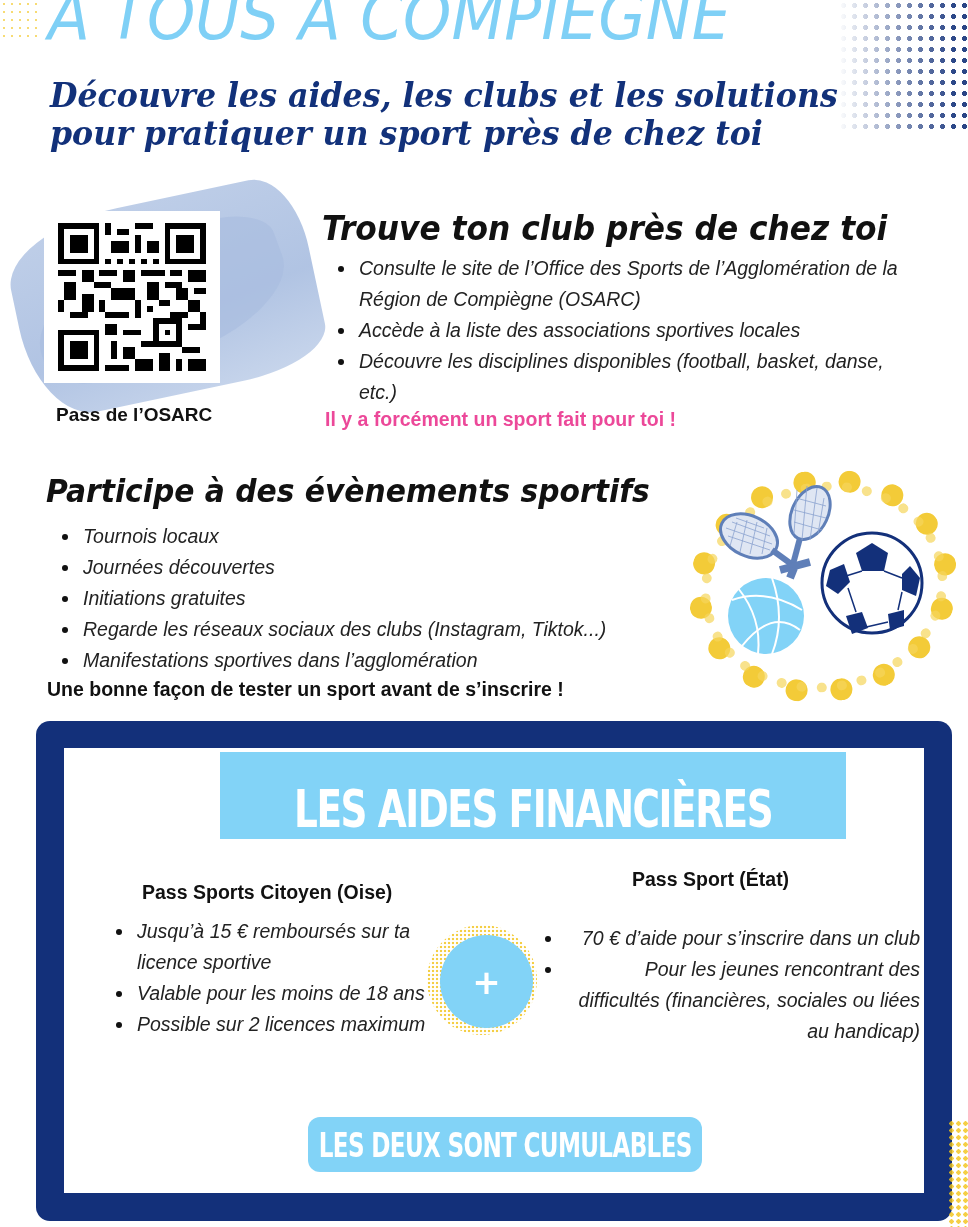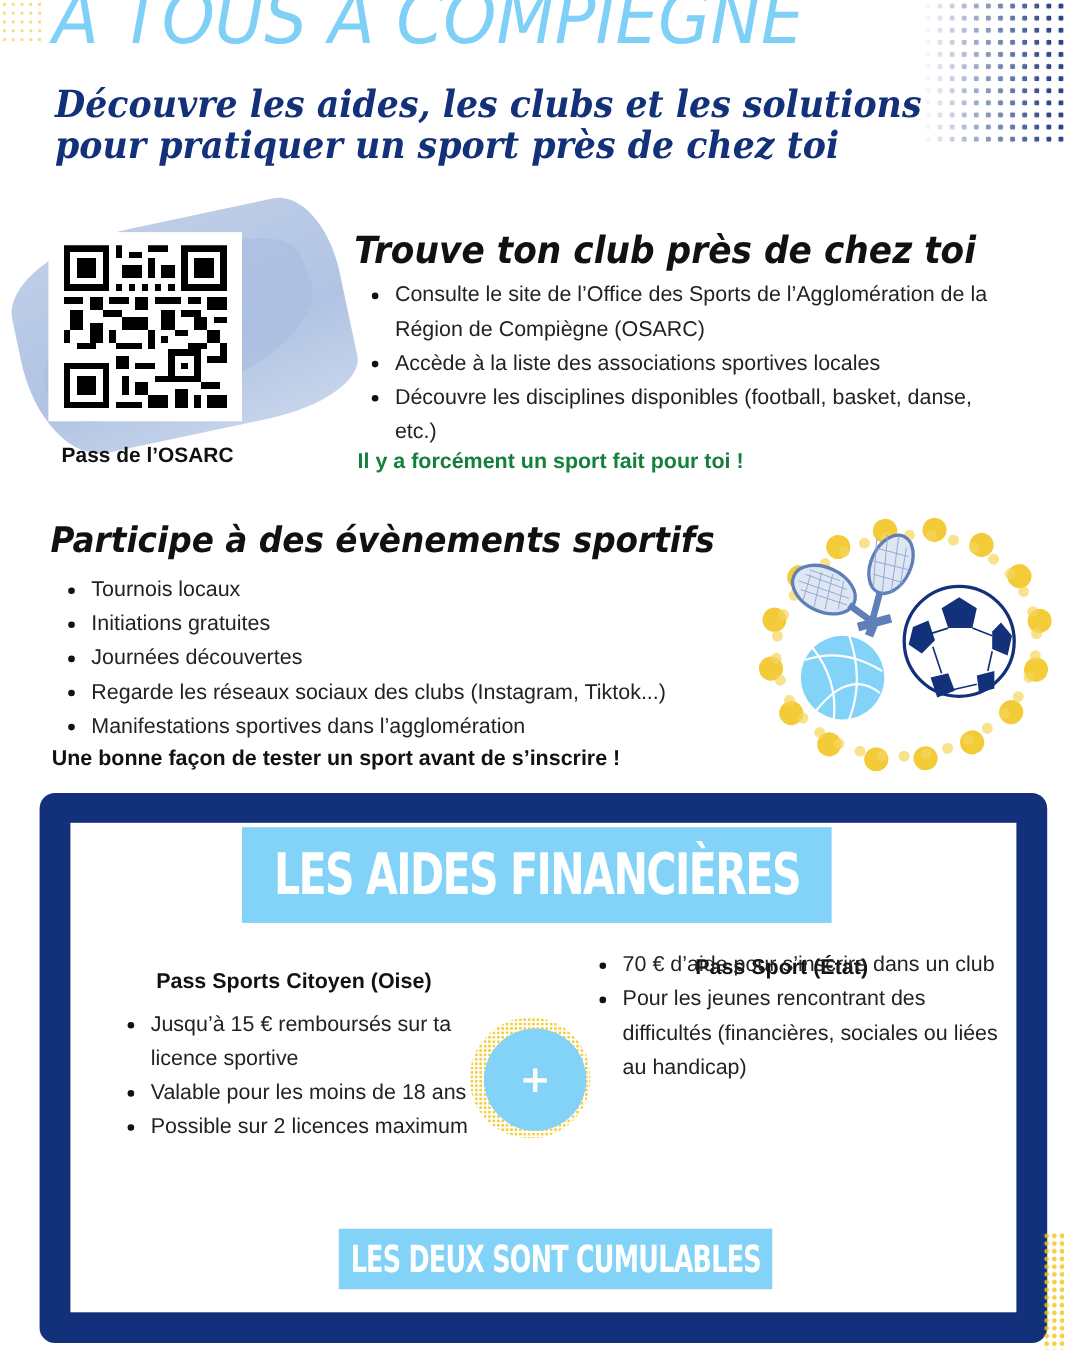--- a/index.html
+++ b/index.html
@@ -56,34 +56,34 @@
     position: absolute; left: 56px; top: 404px;
     font-family: "Liberation Sans", sans-serif; font-weight: bold; font-size: 19px; color: #111;
   }
 
   .section-title {
     font-family: "DejaVu Sans", sans-serif; font-style: italic; font-weight: bold;
     color: #111; white-space: nowrap;
   }
   .club-title { position: absolute; left: 322px; top: 208px; font-size: 34px; transform: scaleX(0.92); transform-origin: left top; }
 
-  ul.bullets { list-style: none; }
+  ul.bullets { list-style: none; font-style: italic; }
   ul.bullets li {
     position: relative; padding-left: 26px;
     font-family: "Liberation Sans", sans-serif; font-size: 19.5px; line-height: 31px; color: #222;
   }
   ul.bullets li::before {
     content: ""; position: absolute; left: 5px; top: 13px; width: 6px; height: 6px;
     border-radius: 50%; background: #111;
   }
   .club-list { position: absolute; left: 333px; top: 253px; width: 580px; }
   .club-list li { line-height: 30.5px; }
   .club-tagline {
     position: absolute; left: 325px; top: 408px;
-    font-family: "Liberation Sans", sans-serif; font-weight: bold; font-size: 19.5px; color: #15803d; text-align: right;
+    font-family: "Liberation Sans", sans-serif; font-weight: bold; font-size: 19.5px; color: #ec4899; text-align: right;
   }
 
   
   .events-title { position: absolute; left: 46px; top: 472px; font-size: 32px; transform: scaleX(0.93); transform-origin: left top; }
   .events-list { position: absolute; left: 57px; top: 521px; width: 660px; }
   .events-list li { line-height: 31.5px; font-size: 19px; }
   .events-tagline {
     position: absolute; left: 47px; top: 678px;
     font-family: "Liberation Sans", sans-serif; font-weight: bold; font-size: 19.5px; color: #111; text-align: right;
   }
@@ -107,54 +107,54 @@
   
   .aid-panel {
     position: absolute; left: 36px; top: 721px; width: 916px; height: 500px;
     background: #13307a; border-radius: 14px;
   }
   .aid-inner {
     position: absolute; left: 64px; top: 748px; width: 860px; height: 445px;
     background: #ffffff;
   }
   .aid-title-box {
-    position: absolute; left: 220px; top: 752px; width: 536px; height: 87px;
+    position: absolute; left: 220px; top: 752px; width: 626px; height: 87px;
     background: #82d3f7;
-    display: flex; align-items: center; justify-content: center;
+    display: flex; align-items: flex-end; justify-content: center;
   }
   .aid-title {
     font-family: "DejaVu Sans", sans-serif; font-weight: bold; font-size: 52px; color: #ffffff;
     letter-spacing: -2px; transform: scaleX(0.72); white-space: nowrap;
   }
 
   .pass-heading {
     position: absolute; font-family: "Liberation Sans", sans-serif; font-weight: bold;
     font-size: 19.5px; color: #111; white-space: nowrap;
   }
   .pass1-heading { left: 142px; top: 881px; }
   .pass2-heading { left: 632px; top: 868px; }
   .pass1-list { position: absolute; left: 111px; top: 916px; width: 330px; }
-  .pass2-list { position: absolute; left: 540px; top: 862px; width: 380px; }
+  .pass2-list { position: absolute; left: 540px; top: 923px; width: 380px; text-align: right; }
   .pass1-list li, .pass2-list li { line-height: 29px; font-size: 19.5px; }
 
   .plus-halo {
     position: absolute; left: 427px; top: 925px; width: 110px; height: 110px; border-radius: 50%;
     background-image: radial-gradient(circle, #f2c316 1.3px, transparent 1.6px);
     background-size: 4px 4px;
     opacity: 0.8;
   }
   .plus-circle {
     position: absolute; left: 440px; top: 935px; width: 93px; height: 93px; border-radius: 50%;
     background: #82d3f7; display: flex; align-items: center; justify-content: center;
   }
   .plus-glyph { color: #fff; font-family: "DejaVu Sans", sans-serif; font-size: 34px; font-weight: bold; line-height: 1; }
 
   .cumul-box {
     position: absolute; left: 308px; top: 1117px; width: 394px; height: 55px;
-    background: #82d3f7; display: flex; align-items: center; justify-content: center;
+    background: #82d3f7; display: flex; align-items: center; justify-content: center; border-radius: 12px;
   }
   .cumul-text {
     font-family: "DejaVu Sans", sans-serif; font-weight: bold; font-size: 34px; color: #ffffff;
     letter-spacing: -1px; transform: scaleX(0.68); white-space: nowrap;
   }
 
   .dots-bottom-right {
     position: absolute; right: 0; top: 1120px; width: 20px; height: 107px;
     background-image: radial-gradient(circle, #f2c316 2px, transparent 2.4px);
     background-size: 7px 7px; opacity: 0.8;
@@ -244,22 +244,22 @@
 <ul class="bullets club-list">
   <li>Consulte le site de l’Office des Sports de l’Agglomération de la Région de Compiègne (OSARC)</li>
   <li>Accède à la liste des associations sportives locales</li>
   <li>Découvre les disciplines disponibles (football, basket, danse, etc.)</li>
 </ul>
 <div class="club-tagline">Il y a forcément un sport fait pour toi !</div>
 
 <h3 class="section-title events-title">Participe à des évènements sportifs</h3>
 <ul class="bullets events-list">
   <li>Tournois locaux</li>
+  <li>Journées découvertes</li>
   <li>Initiations gratuites</li>
-  <li>Journées découvertes</li>
   <li>Regarde les réseaux sociaux des clubs (Instagram, Tiktok...)</li>
   <li>Manifestations sportives dans l’agglomération</li>
 </ul>
 <div class="events-tagline">Une bonne façon de tester un sport avant de s’inscrire !</div>
 
 <div class="sports-ring"></div>
 <div class="sports-ring-inner"></div>
 <svg class="sports-svg" viewBox="0 0 220 180">
 
   <g stroke="#5f7fb8" fill="none" stroke-width="3">

